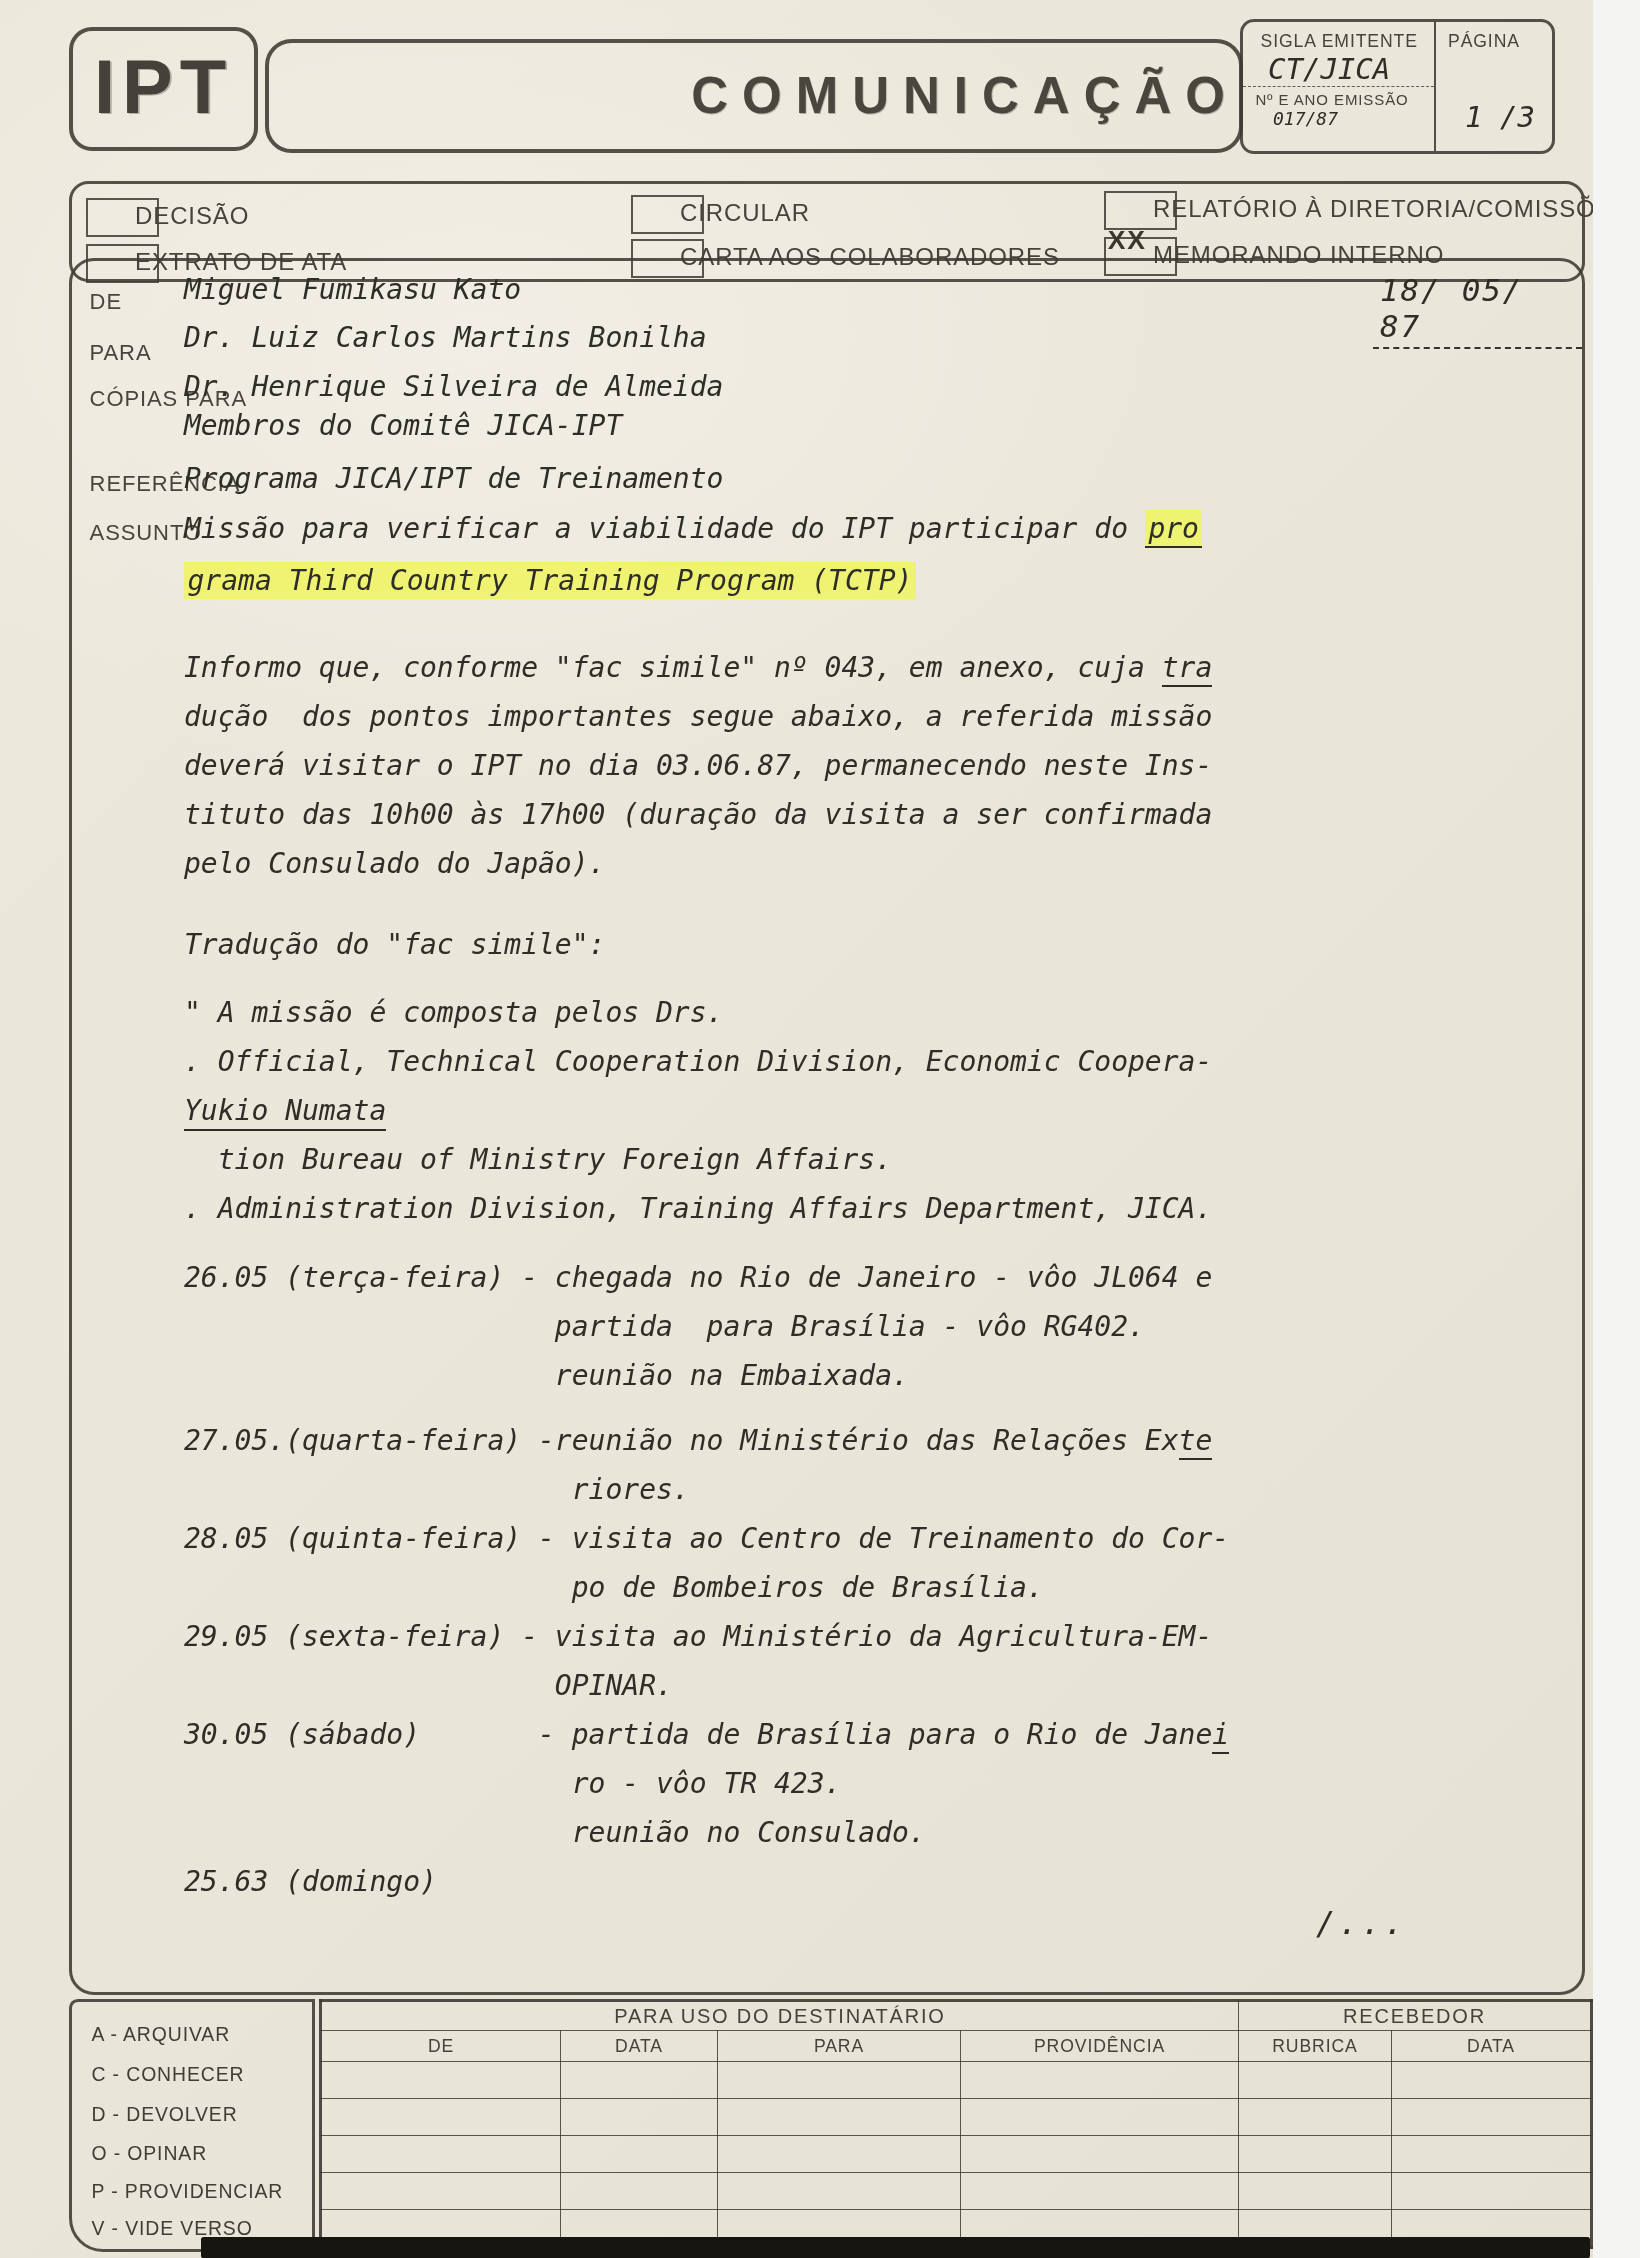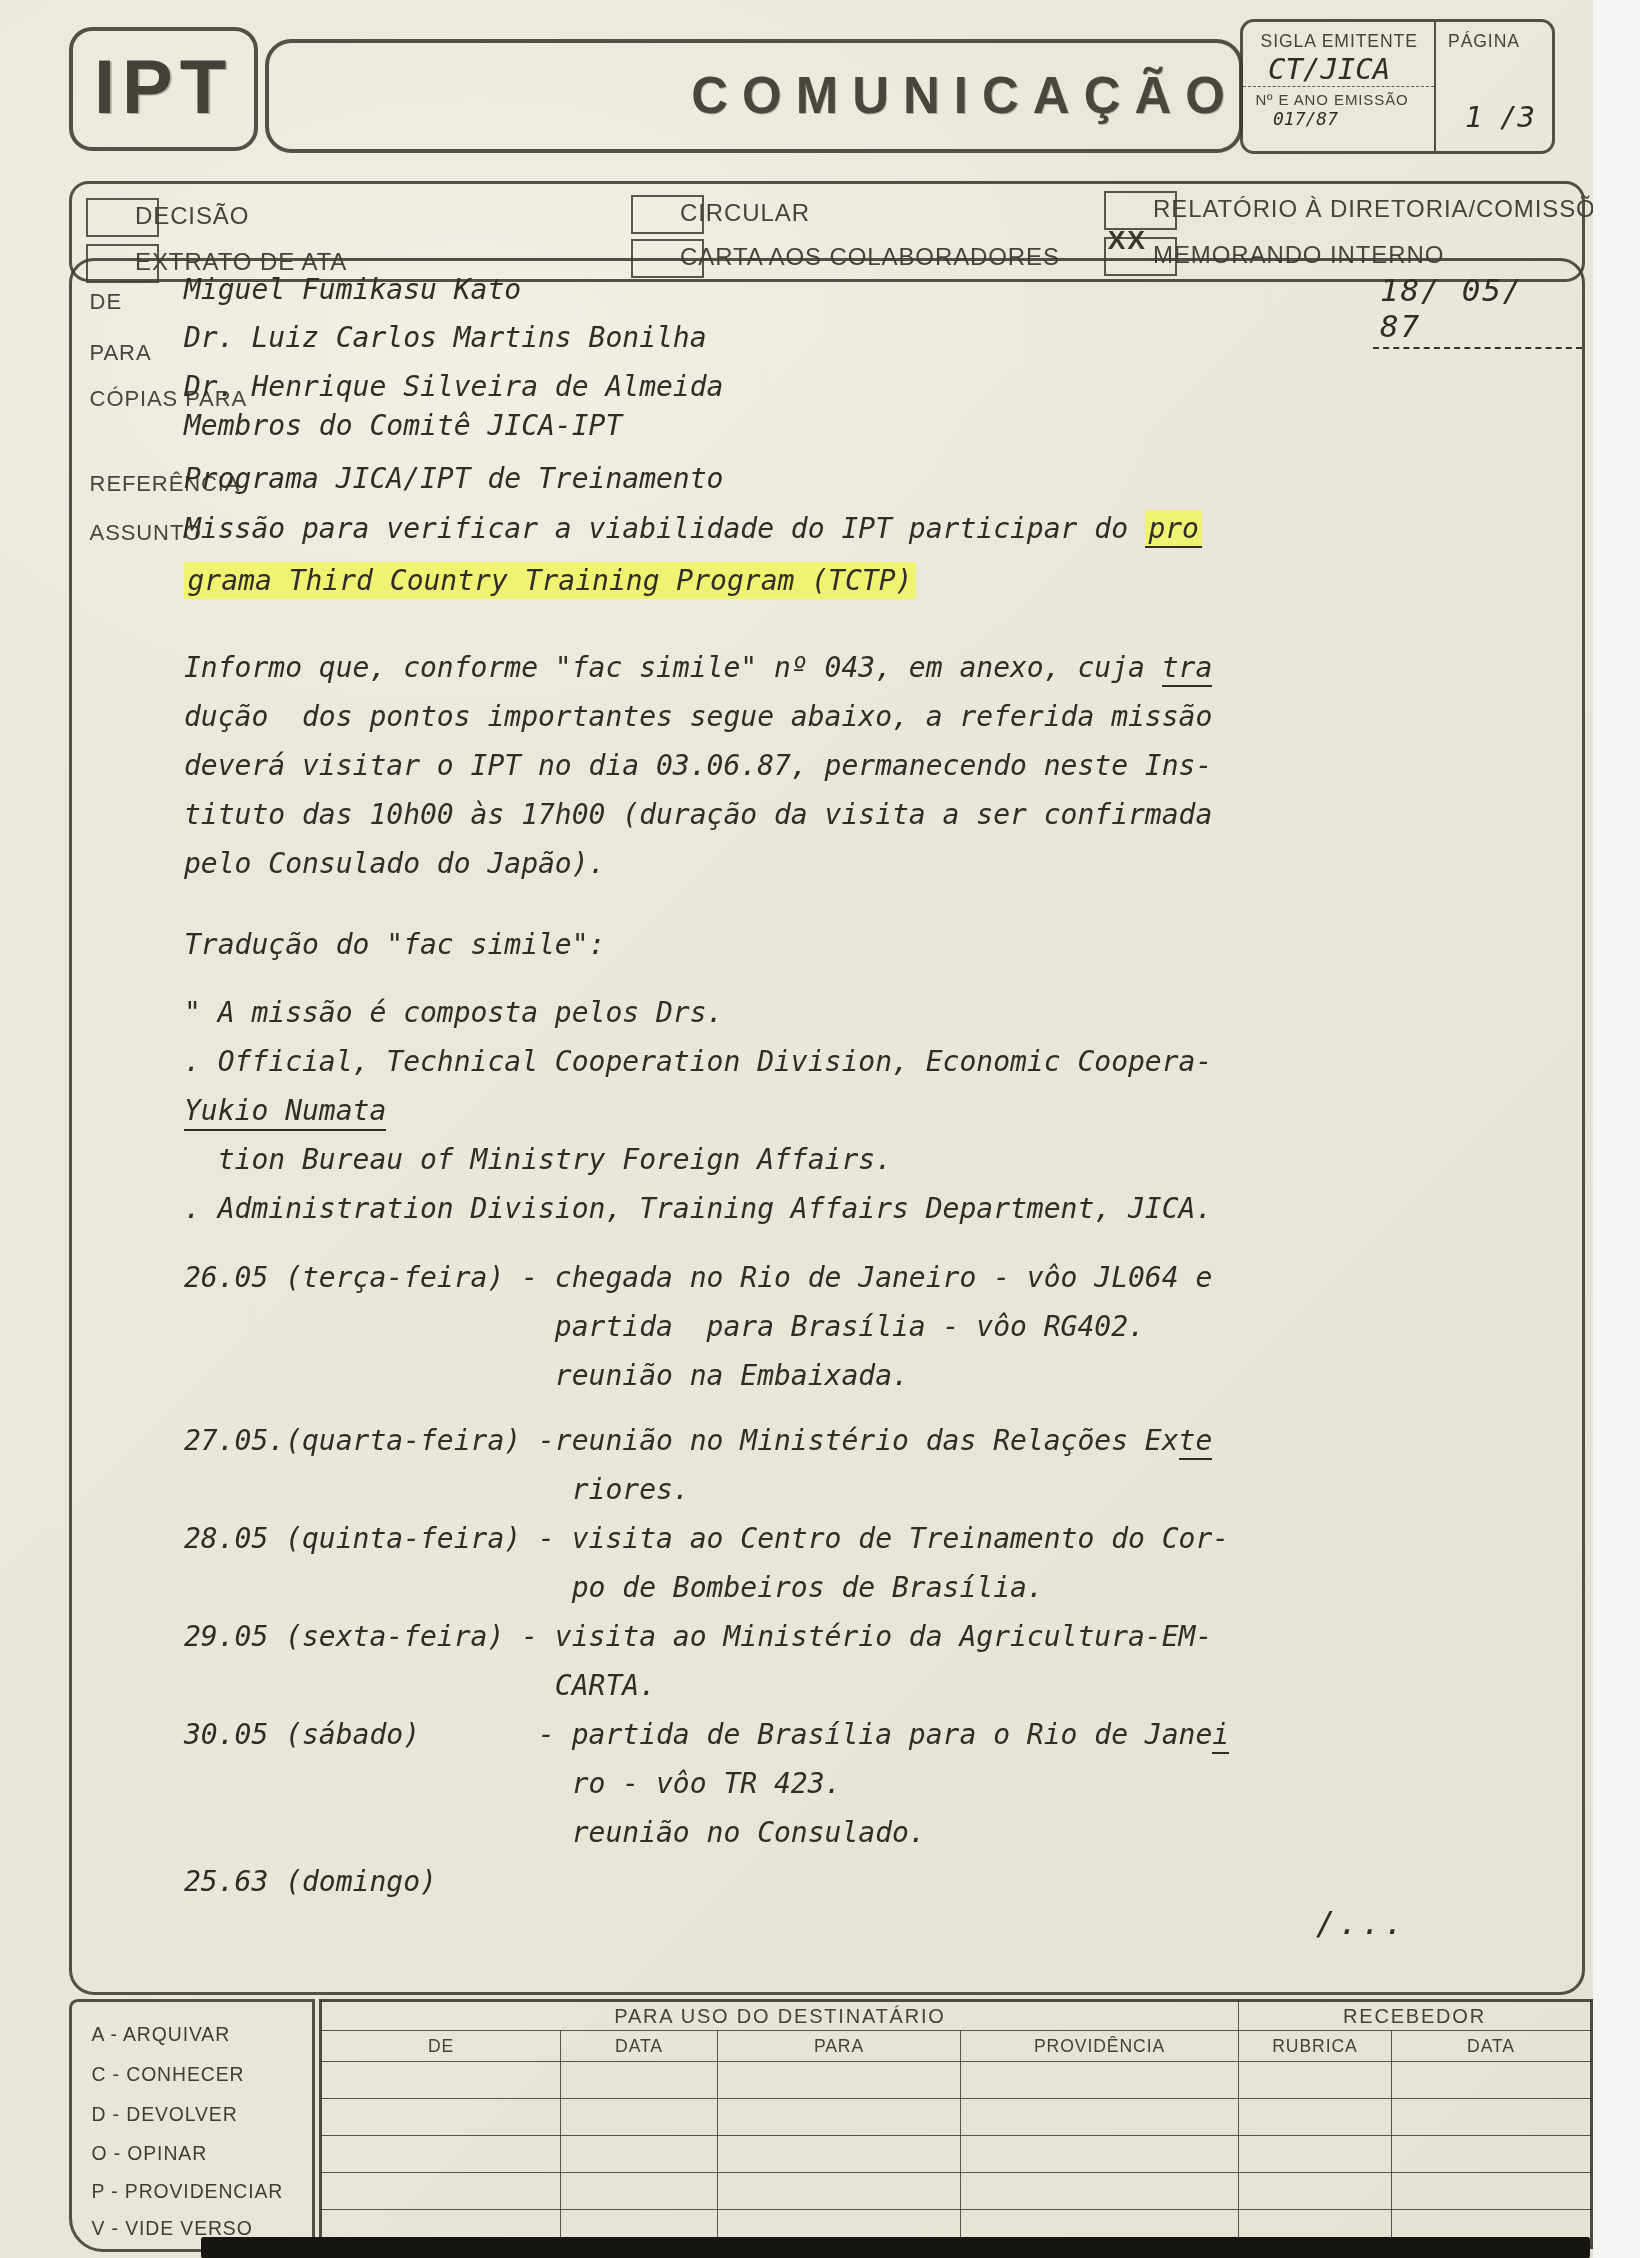--- a/index.html
+++ b/index.html
@@ -152,21 +152,21 @@
         <div class="bline">. Administration Division, Training Affairs Department, JICA.</div>
 
         <div class="bline mt22"><span>26.05 (terça-feira) - chegada no Rio de Janeiro - vôo JL064 e</span></div>
         <div class="bline"><span>                      partida  para Brasília - vôo RG402.</span></div>
         <div class="bline"><span>                      reunião na Embaixada.</span></div>
         <div class="bline mt18"><span>27.05.(quarta-feira) -reunião no Ministério das Relações Ex</span><span class="uc">te</span></div>
         <div class="bline"><span>                       riores.</span></div>
         <div class="bline"><span>28.05 (quinta-feira) - visita ao Centro de Treinamento do Cor-</span></div>
         <div class="bline"><span>                       po de Bombeiros de Brasília.</span></div>
         <div class="bline"><span>29.05 (sexta-feira) - visita ao Ministério da Agricultura-EM-</span></div>
-        <div class="bline"><span>                      CARTA.</span></div>
+        <div class="bline"><span>                      OPINAR.</span></div>
         <div class="bline"><span>30.05 (sábado)       - partida de Brasília para o Rio de Jane</span><span class="uc">i</span></div>
         <div class="bline"><span>                       ro - vôo TR 423.</span></div>
         <div class="bline"><span>                       reunião no Consulado.</span></div>
         <div class="bline"><span>25.63 (domingo)</span></div>
       </div>
 
       <div class="cont-mark script">/...</div>
     </div>
 
     <div class="box legend-box">

